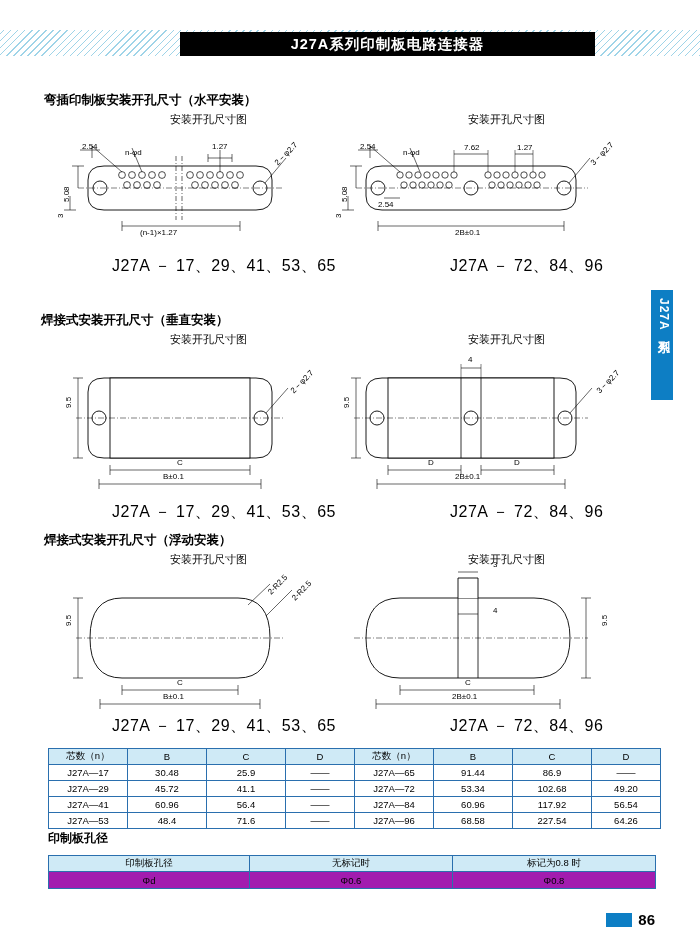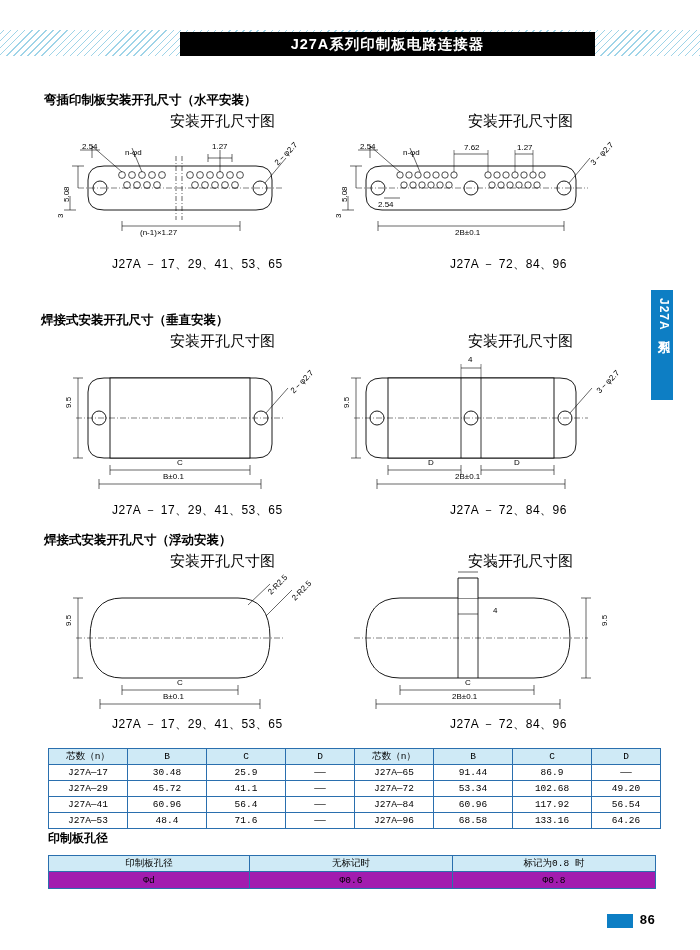--- a/index.html
+++ b/index.html
@@ -62,25 +62,25 @@
     letter-spacing: 1px;
   }
   
   .sec-title {
     position: absolute;
     font-size: 12.5px;
     font-weight: bold;
   }
   .sub-title {
     position: absolute;
-    font-size: 15px;
+    font-size: 11px;
   }
   .cap {
     position: absolute;
-    font-size: 12px;
+    font-size: 16px;
     letter-spacing: 0.5px;
   }
   .dimtxt {
     position: absolute;
     font-size: 8px;
     font-family: "Liberation Sans", sans-serif;
     color: #000;
     white-space: nowrap;
   }
   .dimtxt.rot {
@@ -89,21 +89,20 @@
   }
   .dimtxt.rot45 {
     transform-origin: left top;
     transform: rotate(-45deg);
   }
   svg { position: absolute; overflow: visible; }
   
   table {
     border-collapse: collapse;
     font-size: 9.5px;
-    font-family: Liberation Mono, monospace;
   }
   table td, table th {
     border: 1px solid #2a6fae;
     text-align: center;
     font-weight: normal;
     height: 15px;
     padding: 0;
   }
   .tbl-main { position: absolute; left: 48px; top: 748px; }
   .tbl-main th { background: #cfeaf6; font-size: 9.5px; }
@@ -117,21 +116,21 @@
   }
   
   .pgnum-box {
     position: absolute;
     right: 18px; bottom: 22px;
     display: flex; align-items: center;
   }
   .pgnum-box .sq {
     width: 26px; height: 14px; background: #0d7ec4; margin-right: 6px;
   }
-  .pgnum-box .n { font-size: 13px; font-weight: bold; font-family: Liberation Mono, monospace; }
+  .pgnum-box .n { font-size: 15px; font-weight: bold; }
 </style>
 </head>
 <body>
 
 <div class="page">
 
   <div class="hdr-hatch"></div>
   <div class="hdr-bar">J27A系列印制板电路连接器</div>
 
   <div class="side-tab">
@@ -454,21 +453,21 @@
         <td>117.92</td>
         <td>56.54</td>
       </tr>
       <tr>
         <td>J27A—53</td>
         <td>48.4</td>
         <td>71.6</td>
         <td>——</td>
         <td>J27A—96</td>
         <td>68.58</td>
-        <td>133.16</td>
+        <td>227.54</td>
         <td>64.26</td>
       </tr>
     </tbody>
   </table>
 
   <div class="lbl-hole">印制板孔径</div>
 
   <table class="tbl-hole">
     <thead>
       <tr>

